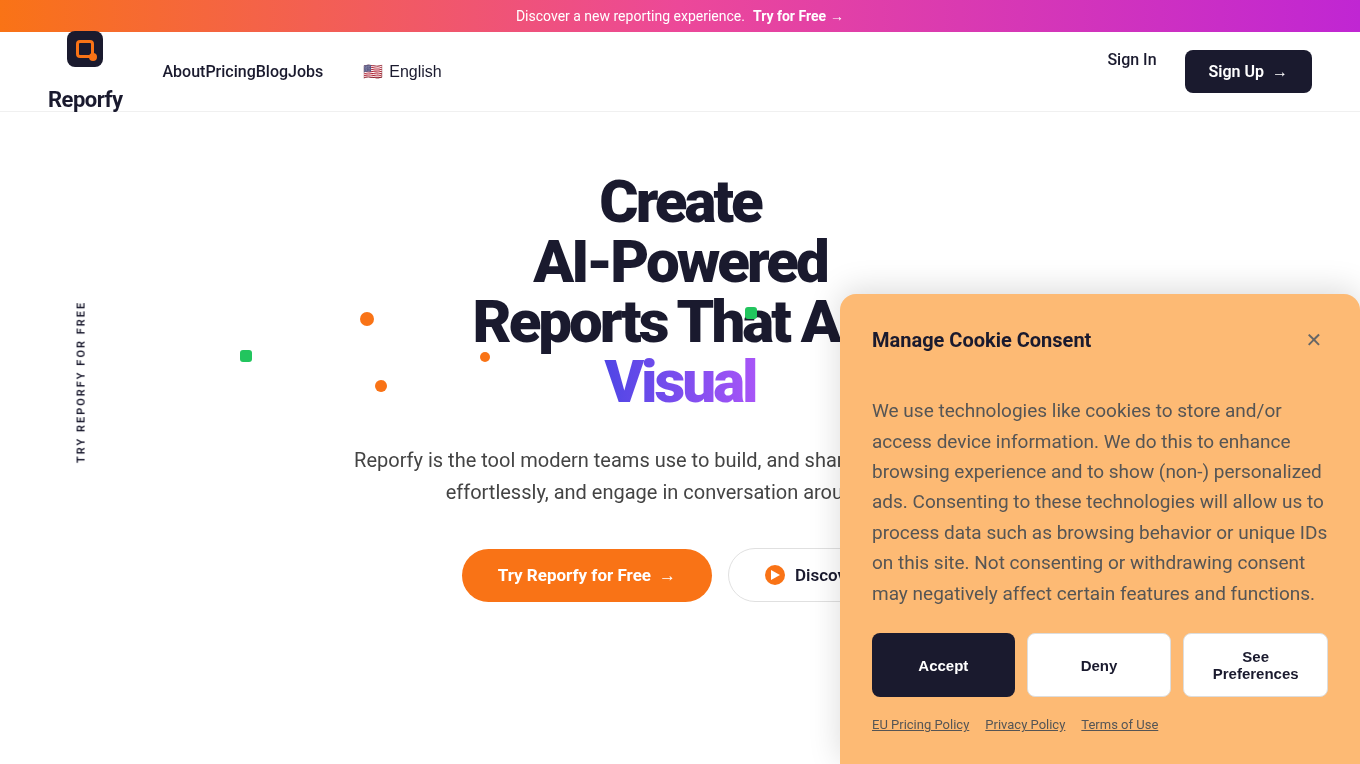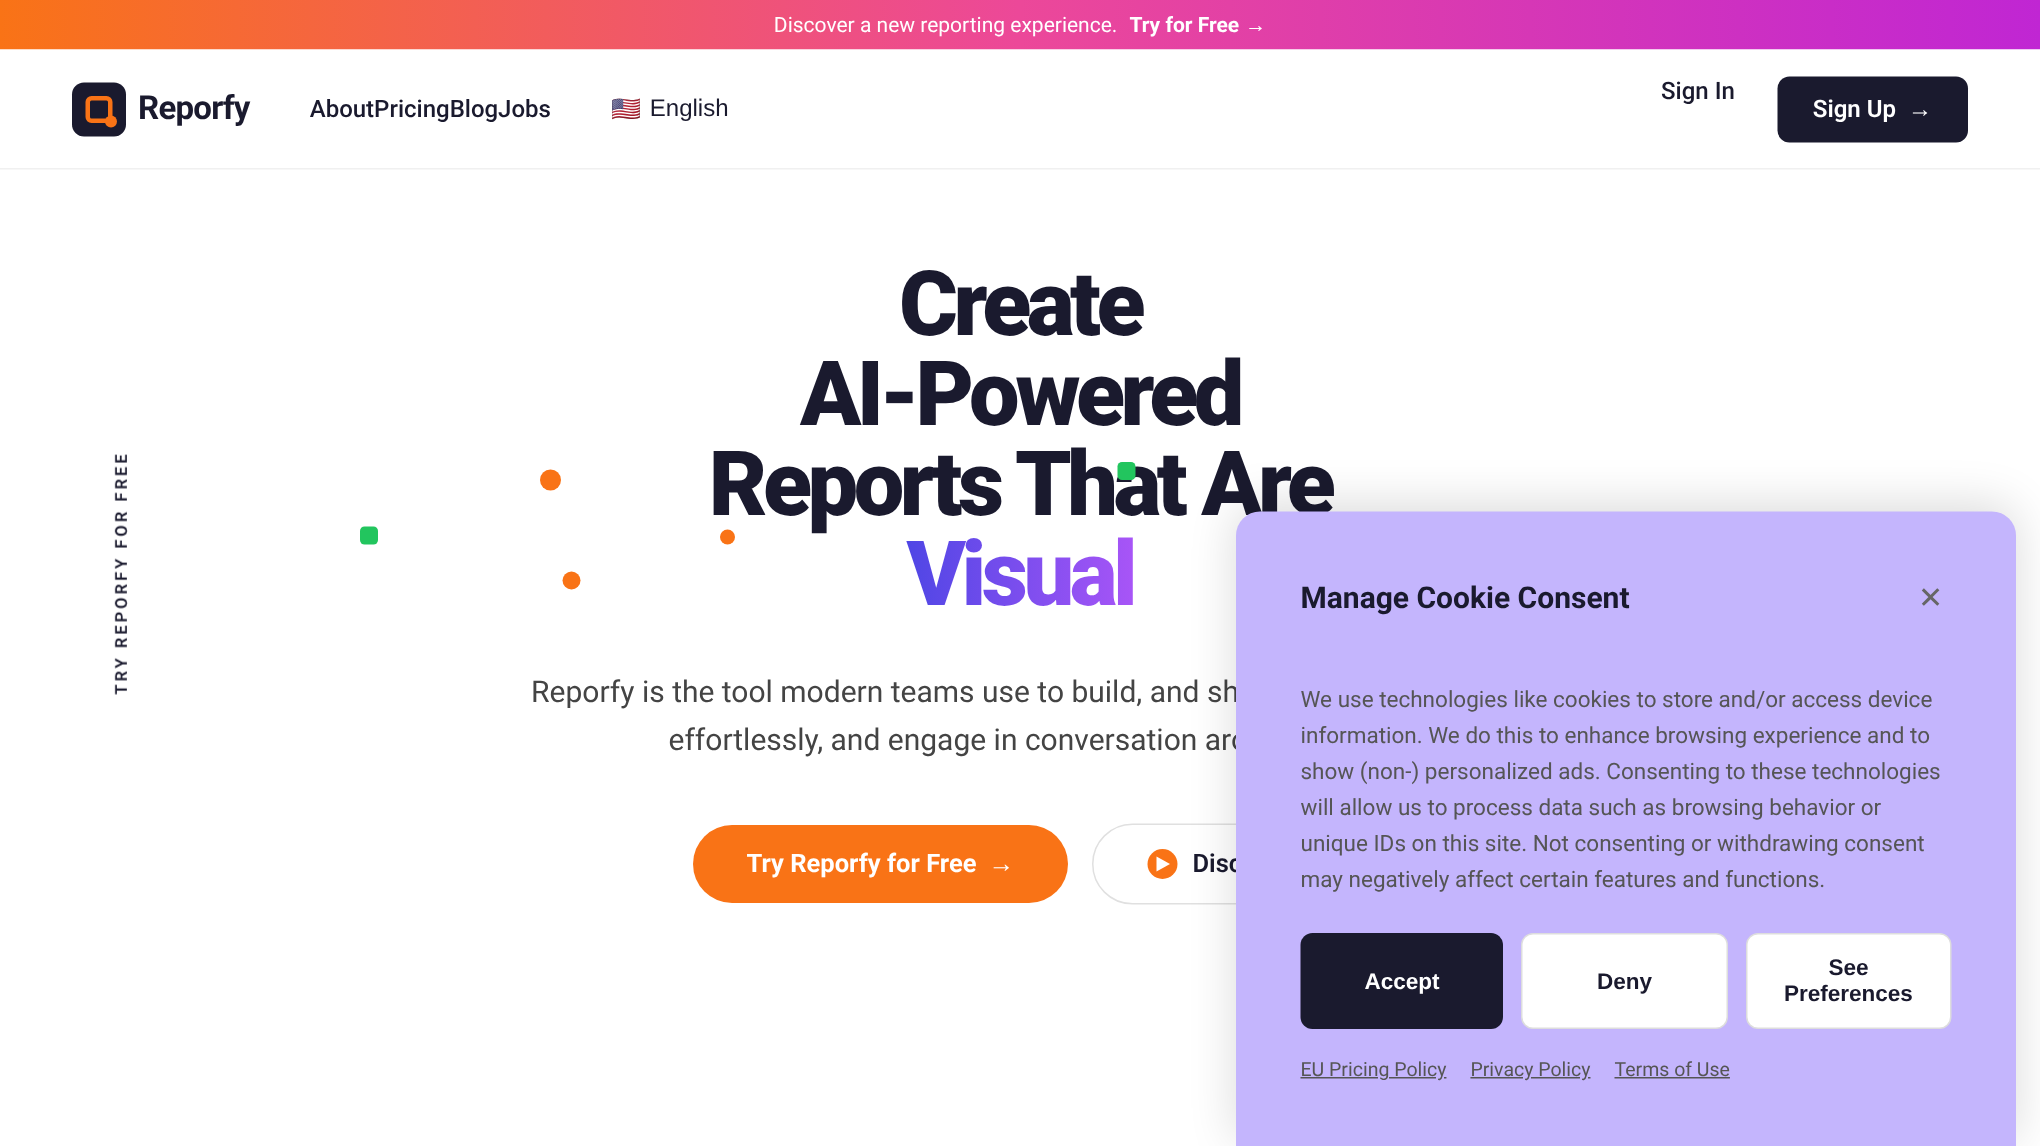--- a/index.html
+++ b/index.html
@@ -44,22 +44,23 @@
       border-bottom: 1px solid #f0f0f0;
     }
     .navbar-left {
       display: flex;
       align-items: center;
       gap: 40px;
     }
     .logo {
       display: flex;
       align-items: center;
-      gap: 8px;
-      text-decoration: none;
+      gap: 20px;
+      text-decoration: none;
+      flex-direction: column;
     }
     .logo-icon {
       width: 36px;
       height: 36px;
       background: #1a1a2e;
       border-radius: 8px;
       display: flex;
       align-items: center;
       justify-content: center;
       position: relative;
@@ -318,26 +319,26 @@
       border-style: solid;
       border-width: 5px 0 5px 9px;
       border-color: transparent transparent transparent #fff;
       margin-left: 1px;
     }
 
     
     .cookie-overlay {
       position: fixed;
       bottom: 0;
-      right: 16px;
+      right: 0;
       width: 520px;
-      background: #c4b5fd;
+      background: #fdba74;
       border-radius: 16px 16px 0 0;
       box-shadow: 0 -4px 32px rgba(0,0,0,0.15);
-      padding: 43px;
+      padding: 32px;
       z-index: 1000;
     }
     .cookie-header {
       display: flex;
       align-items: center;
       justify-content: space-between;
       margin-bottom: 20px;
     }
     .cookie-title {
       font-size: 20px;
@@ -350,21 +351,21 @@
       display: flex;
       align-items: center;
       justify-content: center;
       cursor: pointer;
       color: #666;
       font-size: 20px;
       background: none;
       border: none;
     }
     .cookie-body {
-      font-size: 15px;
+      font-size: 19px;
       color: #555;
       line-height: 1.6;
       margin-bottom: 24px;
       margin-top: 42px;
     }
     .cookie-actions {
       display: flex;
       gap: 12px;
       margin-bottom: 20px;
     }

